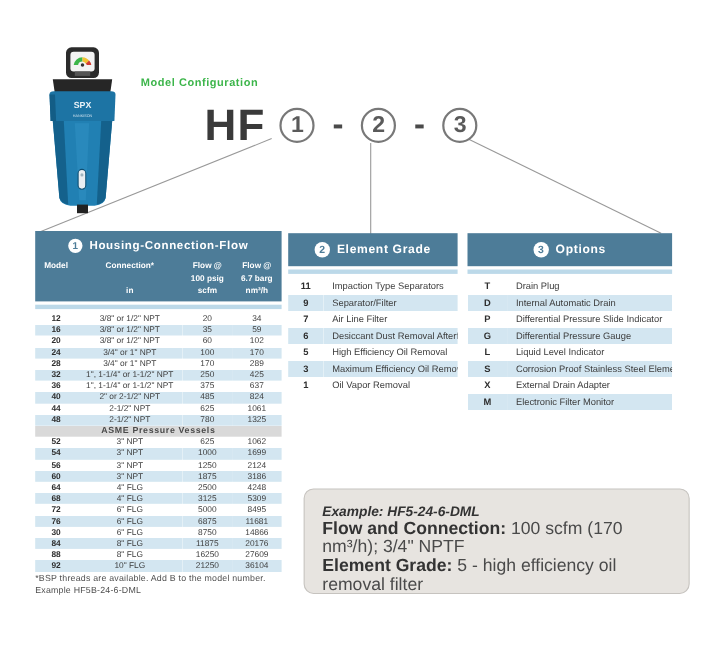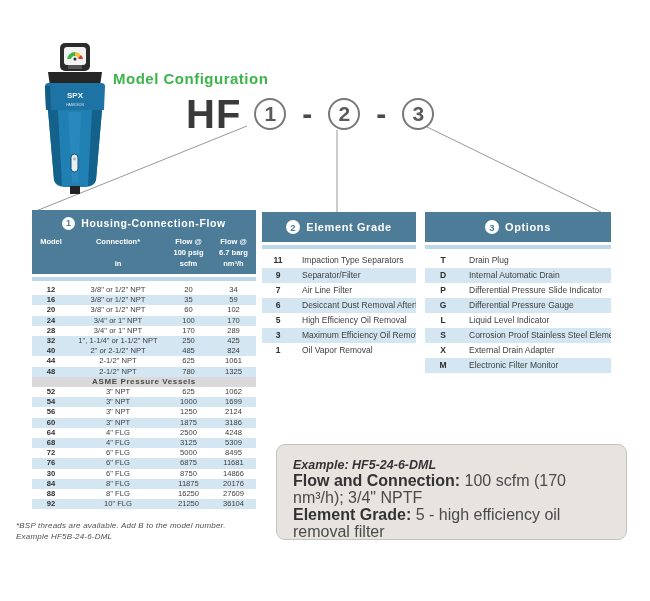--- a/index.html
+++ b/index.html
@@ -11,21 +11,21 @@
   }
   *{box-sizing:border-box;margin:0;padding:0;}
   html,body{width:650px;height:601px;background:#ffffff;overflow:hidden;
     font-family:"Liberation Sans",sans-serif;color:var(--ink);}
   .stage{position:relative;width:650px;height:601px;background:#fff;}
 
   
   .lines{position:absolute;left:0;top:0;width:650px;height:601px;pointer-events:none;}
 
   
-  .cfg-title{position:absolute;left:113px;top:70px;font-size:15px;font-weight:bold;
+  .cfg-title{position:absolute;left:128px;top:70px;font-size:10px;font-weight:bold;
     color:var(--green);letter-spacing:.5px;}
 
   
   .model-code{position:absolute;left:186px;top:92px;display:flex;align-items:center;gap:13px;height:44px;}
   .model-code .hf{font-size:40px;font-weight:bold;color:#3a3a3a;letter-spacing:1px;line-height:44px;}
   .model-code .circ{width:32px;height:32px;border:2.5px solid #787878;border-radius:50%;
     display:flex;align-items:center;justify-content:center;font-size:21px;font-weight:600;color:#5a5a5a;background:#fff;}
   .model-code .dash{font-size:30px;font-weight:bold;color:#4a4a4a;padding:0 3px;}
 
   
@@ -55,21 +55,21 @@
   
   .codes .ttitle{height:30px;font-size:11px;}
   .codes .badge{width:14px;height:14px;font-size:9.5px;}
   .element{left:262px;top:212px;width:154px;}
   .options{left:425px;top:212px;width:186px;}
   .codes td{height:15px;font-size:8.5px;line-height:15px;white-space:nowrap;overflow:hidden;}
   .codes td.code{width:32px;text-align:center;font-weight:bold;color:#2e2e2e;}
   .codes td.lbl{text-align:left;padding-left:8px;color:var(--ink);}
 
   
-  .footnote{position:absolute;left:16px;top:521px;font-size:8px;font-style:italic;
+  .footnote{position:absolute;left:32px;top:521px;font-size:8px;
     color:#4f4f4f;line-height:10.5px;letter-spacing:.2px;}
 
   
   .example{position:absolute;left:276px;top:444px;width:351px;height:96px;
     background:#e7e4e0;border:1.5px solid #c6c3bf;border-radius:9px;padding:13px 16px 10px 16px;}
   .example .ex-title{font-size:12.5px;font-weight:bold;font-style:italic;color:#333;}
   .example .ex-line{font-size:16px;line-height:17px;color:#4a4a4a;}
   .example .ex-line:first-of-type{margin-top:11px;}
   .example .ex-line b{color:#333;}
 
@@ -190,20 +190,26 @@
             <td>3/4" or 1" NPT</td>
             <td>170</td>
             <td>289</td>
           </tr>
           <tr class="alt">
             <td class="model">32</td>
             <td>1", 1-1/4" or 1-1/2" NPT</td>
             <td>250</td>
             <td>425</td>
           </tr>
+          <tr>
+            <td class="model">36</td>
+            <td>1", 1-1/4" or 1-1/2" NPT</td>
+            <td>375</td>
+            <td>637</td>
+          </tr>
           <tr class="alt">
             <td class="model">40</td>
             <td>2" or 2-1/2" NPT</td>
             <td>485</td>
             <td>824</td>
           </tr>
           <tr>
             <td class="model">44</td>
             <td>2-1/2" NPT</td>
             <td>625</td>

